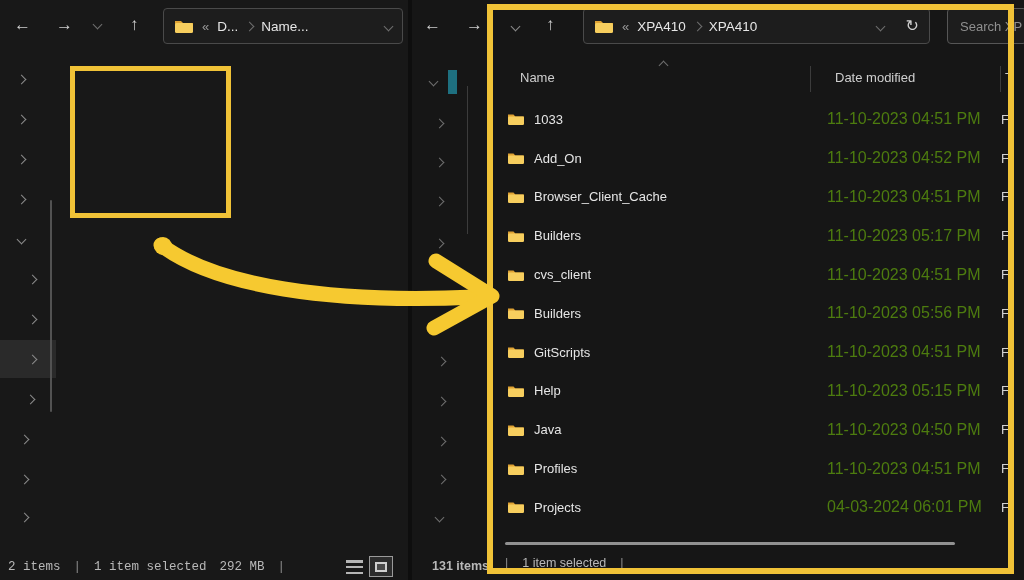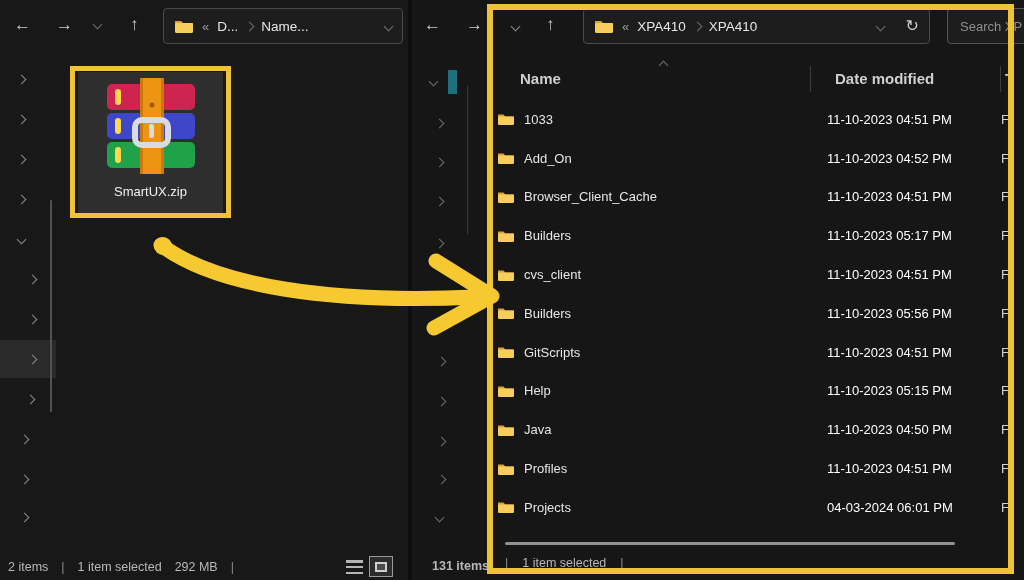--- a/index.html
+++ b/index.html
@@ -19,26 +19,26 @@
   #right-window { left:412px; top:0; width:612px; height:580px; background:#161616; }
   .addressbar { display:flex; align-items:center; gap:8px;
                 background:#1d1d1d; border:1px solid #4a4a4a; border-radius:4px;
                 padding:0 10px; height:36px; color:#e2e2e2; font-size:13.5px; }
   .crumb { color:#e6e6e6; }
   .laquo { color:#9a9a9a; font-size:13px; }
   .searchbox { background:#1d1d1d; border:1px solid #565656; border-radius:4px;
                height:36px; color:#8f8f8f; font-size:13px; display:flex;
                align-items:center; padding:0 12px; overflow:hidden; white-space:nowrap; }
   
-  .hdr { color:#cfcfcf; font-size:15px;font-weight:bold; }
+  .hdr { color:#cfcfcf; font-size:13px; }
   .colsep { position:absolute; width:1px; height:26px; background:#3c3c3c; top:2px; }
   .row { position:relative; height:38.8px; display:flex; align-items:center;
-         padding-left:4px; }
+         padding-left:14px; }
   .row .nm { color:#e6e6e6; font-size:13px; margin-left:9px; }
-  .row .dt { position:absolute; left:334px; color:#ffffff; font-size:13px; }
+  .row .dt { position:absolute; left:334px; color:#4d7c0f; font-size:16px; }
   .row .tp { position:absolute; left:508px; width:10px; overflow:hidden;
              color:#d2d2d2; font-size:13px; }
   .statustext { color:#b8b8b8; font-size:12.5px; white-space:nowrap; }
   .pipe { color:#8a8a8a; }
   
   .anno { border:5px solid #F0C237; pointer-events:none; z-index:40; }
   
   .tile-label { font-size:13px; text-align:center; }
   svg { display:block; }
 </style>
@@ -72,41 +72,23 @@
   <span class="chev d" style="left:18px; top:236px;"></span>
   <span class="chev r" style="left:29px; top:276px;"></span>
   <span class="chev r" style="left:29px; top:316px;"></span>
   <span class="chev r" style="left:29px; top:356px;"></span>
   <span class="chev r" style="left:27px; top:396px;"></span>
   <span class="chev r" style="left:21px; top:436px;"></span>
   <span class="chev r" style="left:21px; top:476px;"></span>
   <span class="chev r" style="left:21px; top:514px;"></span>
   <div class="abs" style="left:50px; top:200px; width:2px; height:212px; background:#525252; border-radius:1px;"></div>
 
-  <div class="abs" style="left:78px; top:72px; width:145px; height:142px; background:#2e2e2e;
-       display:flex; flex-direction:column; align-items:center;">
-    <svg width="96" height="100" viewBox="0 0 96 100" style="margin-top:6px;">
-      <rect x="4" y="6" width="88" height="26" rx="5" fill="#CE2450"></rect>
-      <rect x="4" y="35" width="88" height="26" rx="5" fill="#3F46C8"></rect>
-      <rect x="4" y="64" width="88" height="26" rx="5" fill="#1FA24A"></rect>
-      <rect x="12" y="11" width="6" height="16" rx="3" fill="#FFD84C"></rect>
-      <rect x="12" y="40" width="6" height="16" rx="3" fill="#FFD84C"></rect>
-      <rect x="12" y="69" width="6" height="16" rx="3" fill="#FFD84C"></rect>
-      <rect x="37" y="0" width="24" height="96" fill="#EE9414"></rect>
-      <rect x="37" y="0" width="3" height="96" fill="#C97A0D"></rect>
-      <rect x="58" y="0" width="3" height="96" fill="#C97A0D"></rect>
-      <circle cx="49" cy="27" r="2.5" fill="#9C5F08"></circle>
-      <rect x="32" y="42" width="33" height="25" rx="7" fill="none" stroke="#D7DBE2" stroke-width="6"></rect>
-      <rect x="46" y="46" width="5" height="14" rx="2" fill="#D7DBE2"></rect>
-    </svg>
-    <span class="tile-label" style="color:#f0f0f0; margin-top:6px;">SmartUX.zip</span>
-  </div>
-
-
-  <div class="abs" style="left:8px; top:560px; display:flex; align-items:center; gap:13px;">
+
+
+  <div class="abs" style="left:8px; top:560px; display:flex; align-items:center; gap:13px;font-family:Liberation Mono, monospace;">
     <span class="statustext">2 items</span>
     <span class="statustext pipe">|</span>
     <span class="statustext">1 item selected</span>
     <span class="statustext">292 MB</span>
     <span class="statustext pipe">|</span>
   </div>
   <div class="abs" style="left:346px; top:560px; width:17px; height:14px; display:flex;
        flex-direction:column; justify-content:space-between;">
     <div style="height:2.5px; background:#b5b5b5;"></div>
     <div style="height:2.5px; background:#b5b5b5;"></div>

